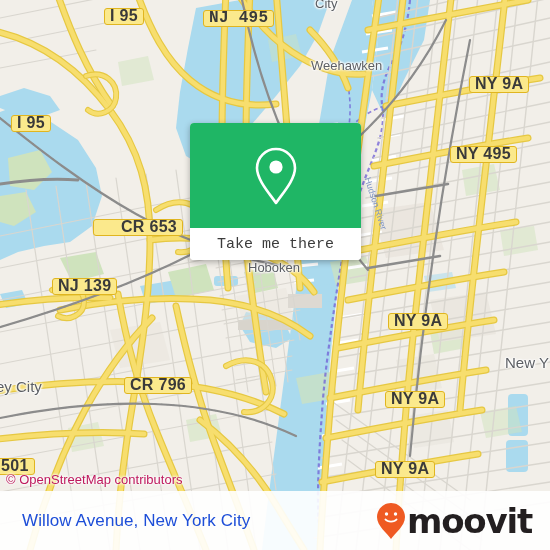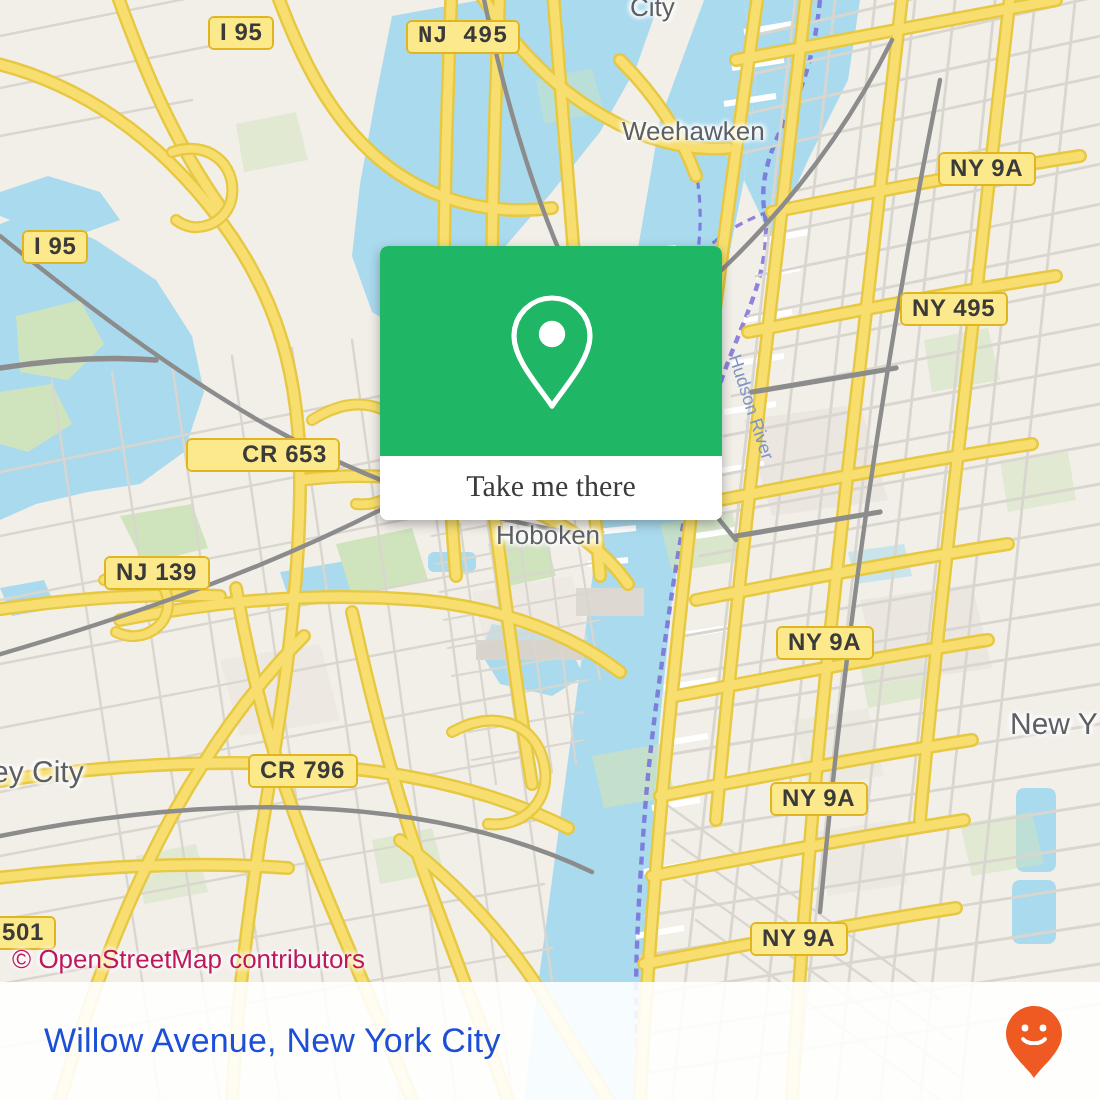--- a/index.html
+++ b/index.html
@@ -27,21 +27,21 @@
   }
   .map svg { display: block; }
 
   
   .shield {
     position: absolute;
     background: #fbe98c;
     border: 1.5px solid #e0b520;
     border-radius: 3px;
     color: #3a3a3a;
-    font-size: 12px;
+    font-size: 16px;
     font-weight: bold;
     letter-spacing: .3px;
     padding: 1px 5px 2px 5px;
     line-height: 12px;
     white-space: nowrap;
     font-family: "Liberation Sans", sans-serif;
   }
   .placelabel {
     position: absolute;
     color: #5c5f64;
@@ -80,21 +80,21 @@
   .card-bottom {
     height: 32px;
     background: #ffffff;
     display: flex;
     align-items: center;
     justify-content: center;
   }
   .card-bottom span {
     font-size: 15px;
     color: #3c3c3c;
-    font-family: Liberation Serif, serif;
+    font-family: Liberation Mono, monospace;
   }
 
   
   .attrib {
     position: absolute;
     left: 6px;
     top: 472px;
     font-size: 13px;
     color: #be185d;
     font-family: "Liberation Sans", sans-serif;
@@ -479,16 +479,17 @@
 
   <div class="footer">
     <div class="footer-title">Willow Avenue, New York City</div>
     <div class="brand">
       <svg width="30" height="38" viewBox="0 0 30 38">
         <path d="M15 1 C7.3 1 1 7.3 1 15 C1 24 11 31 15 37 C19 31 29 24 29 15 C29 7.3 22.7 1 15 1 Z" fill="#ef5a22"></path>
         <circle cx="10.5" cy="12" r="1.7" fill="#ffffff"></circle>
         <circle cx="19.5" cy="12" r="1.7" fill="#ffffff"></circle>
         <path d="M9.5 17.5 C11.6 20.3 18.4 20.3 20.5 17.5" fill="none" stroke="#ffffff" stroke-width="1.9" stroke-linecap="round"></path>
       </svg>
+      <span class="brand-word">moovit</span>
     </div>
   </div>
 
 </div>
 
 </body></html>

